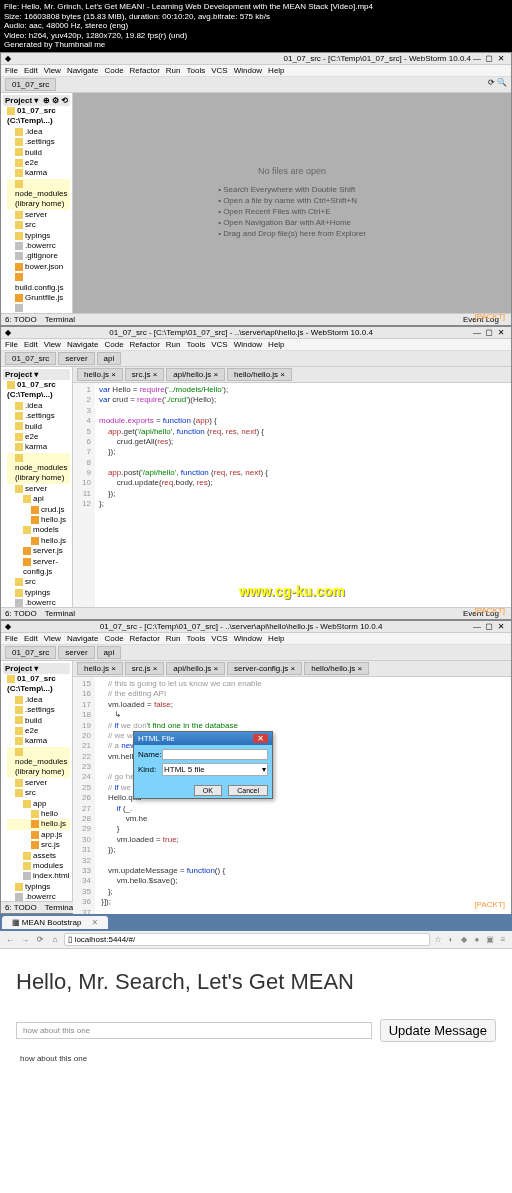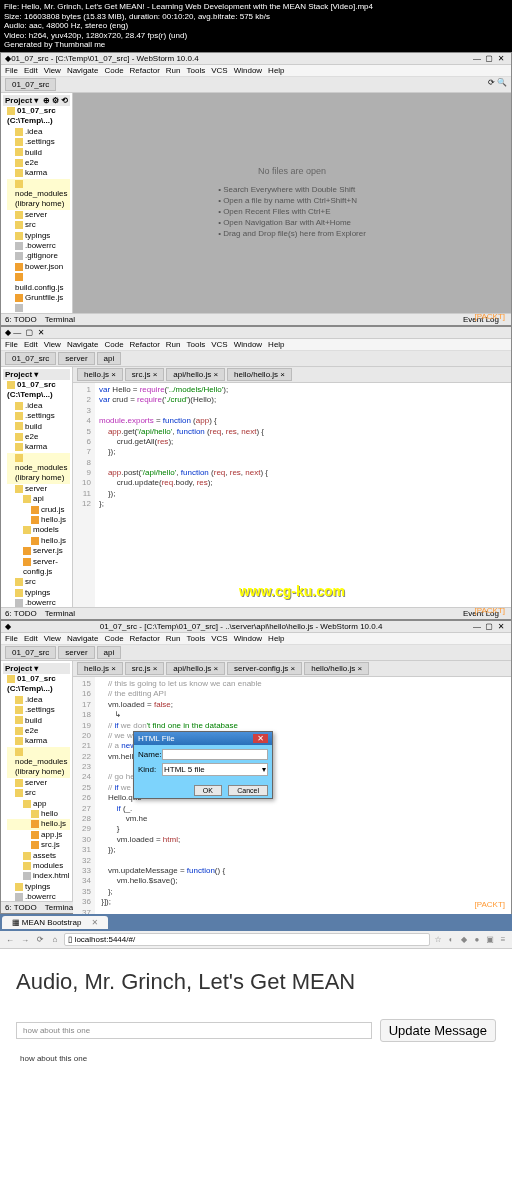--- a/index.html
+++ b/index.html
@@ -66,28 +66,28 @@
 .br-form button{border:1px solid #ccc;background:#f5f5f5;padding:3px 8px;font-size:13px;border-radius:3px}
 .br-msg{font-size:8px;color:#333;padding-left:4px}
 </style>
 </head>
 <body>
 
 <div class="meta">
   <div>File: Hello, Mr. Grinch, Let's Get MEAN! - Learning Web Development with the MEAN Stack [Video].mp4</div>
   <div>Size: 16603808 bytes (15.83 MiB), duration: 00:10:20, avg.bitrate: 575 kb/s</div>
   <div>Audio: aac, 48000 Hz, stereo (eng)</div>
-  <div>Video: h264, yuv420p, 1280x720, 28.47 fps(r) (und)</div>
+  <div>Video: h264, yuv420p, 1280x720, 19.82 fps(r) (und)</div>
   <div>Generated by Thumbnail me</div>
 </div>
 
 <div class="ide" style="position:relative">
   <div class="titlebar">
     <span>◆</span>
-    <div class="spacer" style="text-align:left">01_07_src - [C:\Temp\01_07_src] - WebStorm 10.0.4</div>
+    <div class="spacer" style="text-align:right">01_07_src - [C:\Temp\01_07_src] - WebStorm 10.0.4</div>
     <div class="winbtns"><span>—</span><span>▢</span><span>✕</span></div>
   </div>
   <div class="menubar" id="menubar1"><span>File</span><span>Edit</span><span>View</span><span>Navigate</span><span>Code</span><span>Refactor</span><span>Run</span><span>Tools</span><span>VCS</span><span>Window</span><span>Help</span></div>
   <div class="tabbar">
     <span class="tab">01_07_src</span>
     <span style="float:right">⟳ 🔍</span>
   </div>
   <div class="ide-body">
     <div class="sidebar">
       <div class="prj">Project ▾ <span style="float:right">⊕ ⚙ ⟲</span></div>
@@ -130,20 +130,21 @@
     <span>Terminal</span>
     <div class="spacer" style="flex:1"></div>
     <span>Event Log</span>
   </div>
   <div class="packt">[PACKT]</div>
 </div>
 
 <div class="ide" style="position:relative">
   <div class="titlebar">
     <span>◆</span>
+    <div class="spacer" style="text-align:center">01_07_src - [C:\Temp\01_07_src] - ..\server\api\hello.js - WebStorm 10.0.4</div>
     <div class="winbtns"><span>—</span><span>▢</span><span>✕</span></div>
   </div>
   <div class="menubar" id="menubar2"><span>File</span><span>Edit</span><span>View</span><span>Navigate</span><span>Code</span><span>Refactor</span><span>Run</span><span>Tools</span><span>VCS</span><span>Window</span><span>Help</span></div>
   <div class="tabbar" id="bc2"><span class="tab">01_07_src</span><span class="tab">server</span><span class="tab">api</span></div>
   <div class="ide-body" style="height:240px">
     <div class="sidebar">
       <div class="prj">Project ▾</div>
       <div class="tree" id="tree2">
           <div class="ind0"><i class="i-fold"></i><b>01_07_src (C:\Temp\...)</b></div>
           <div class="ind1"><i class="i-fold"></i>.idea</div>
@@ -279,21 +280,21 @@
     <span class="kw-cmt">// we want to make sure we'</span>re dealing with</span>
     <span class="kw-cmt">// a <span class="kw-blue">new</span> resource</span>
     vm.hello = <span class="kw-blue">new</span> Hello();
 
     <span class="kw-cmt">// go he</span>
     <span class="kw-cmt">// <span class="kw-blue">if</span> we</span>
     Hello.que
         <span class="kw-blue">if</span> (_.
             vm.he
         }
-        vm.loaded = <span class="kw-red">html</span>;
+        vm.loaded = <span class="kw-red">true</span>;
     });
 
     vm.updateMessage = <span class="kw-blue">function</span>() {
         vm.hello.$save();
     };
  }]);</div>
       </div>
 
       <div class="dialog">
         <div class="dlg-title">
@@ -347,21 +348,21 @@
     <span class="navbtn">⌂</span>
     <div class="url"><span>▯</span> <span>localhost:5444/#/</span></div>
     <span class="iconr">☆</span>
     <span class="iconr">◐</span>
     <span class="iconr">◆</span>
     <span class="iconr">●</span>
     <span class="iconr">▣</span>
     <span class="iconr">≡</span>
   </div>
   <div class="br-page">
-    <h1>Audio, Mr. Grinch, Let's Get MEAN</h1>
+    <h1>Hello, Mr. Search, Let's Get MEAN</h1>
     <div class="br-form">
       <input value="how about this one" style="">
       <button>Update Message</button>
     </div>
     <div class="br-msg">how about this one</div>
   </div>
   <div style="height:120px"></div>
 
 </div>
 

